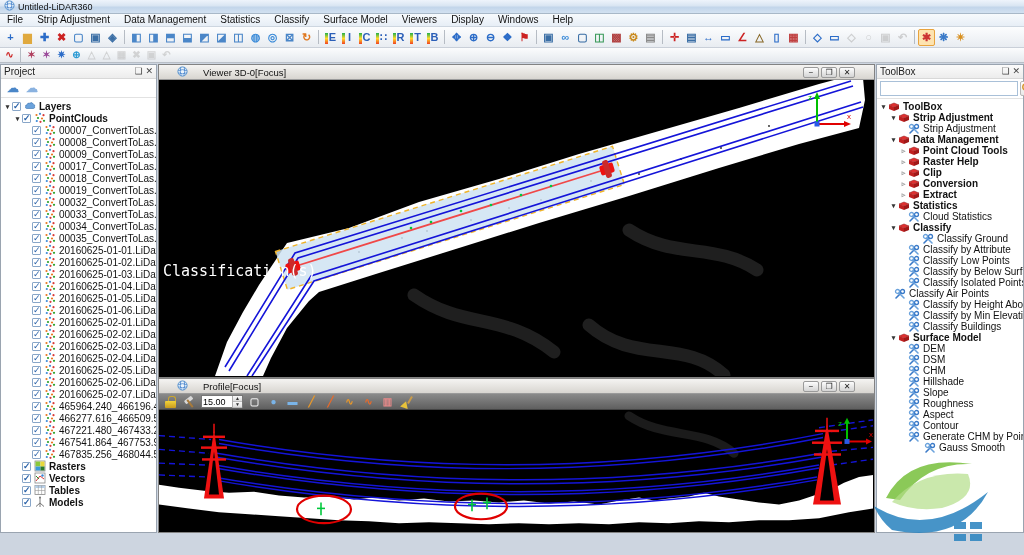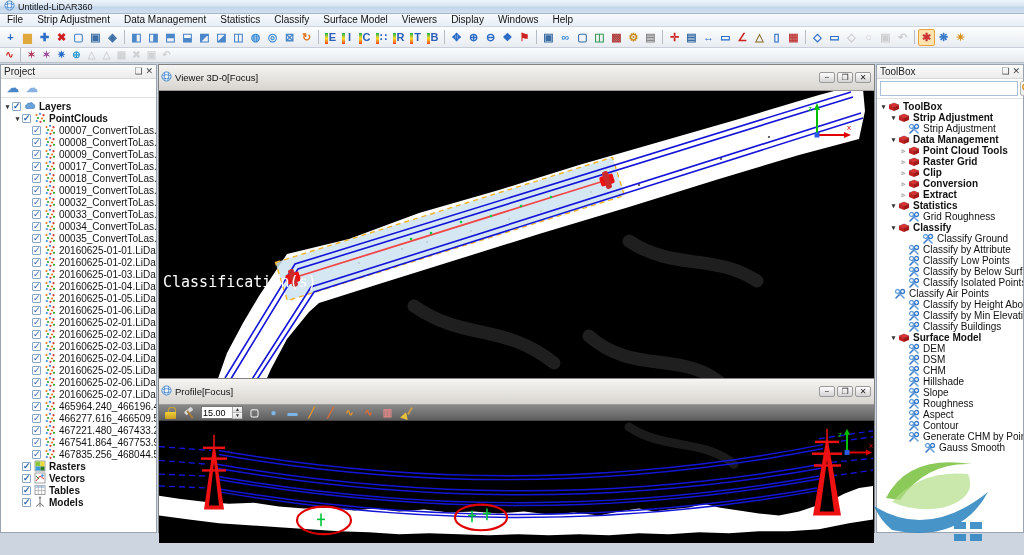--- a/index.html
+++ b/index.html
@@ -37,21 +37,21 @@
 .cb{width:9px;height:9px;flex:none;border:1px solid #88a6c8;background:#fff;font-size:9px;line-height:7px;color:#2a62a8;text-align:center;margin-right:3px;border-radius:1px}
 .ticon{width:13px;height:12px;flex:none;margin-right:2px;display:flex;align-items:center}
 .tsearch-row{height:20px;display:flex;align-items:center;gap:2px;padding:2px 3px;border-bottom:1px solid #e2e2e2}
 .tsearch{flex:1;height:15px;border:1px solid #a9c0d8;font-size:10px;padding:0 2px}
 .sbtn{width:18px;height:15px;border:1px solid #b8b8b8;background:linear-gradient(#fff,#e8e8e8);display:flex;align-items:center;justify-content:center;border-radius:2px}
 
 #center{position:absolute;left:158px;top:64px;width:717px;height:469px;background:#6f6f6f}
 .mdi{position:absolute;left:0;width:717px;border:1px solid #828282;background:#000}
 #viewer3d{top:0;height:314px}
 #profilewin{top:314px;height:155px}
-.mdi-title{height:26px;background:linear-gradient(#f5f4f2,#d8d5d0);display:flex;align-items:center;font-size:9.5px;color:#111;padding:0 2px;gap:3px;border-bottom:1px solid #9a9a9a}
+.mdi-title{height:15px;background:linear-gradient(#f5f4f2,#d8d5d0);display:flex;align-items:center;font-size:9.5px;color:#111;padding:0 18px;gap:15px;border-bottom:1px solid #9a9a9a}
 .win-btns{margin-left:auto;display:flex;gap:2px;padding-right:1px}
 .wbtn{width:16px;height:11px;border:1px solid #9a9a9a;background:linear-gradient(#fdfdfd,#d4d4d4);font-size:8px;line-height:9px;text-align:center;border-radius:2px;color:#222}
 .mdi-content{position:relative;background:#000;overflow:hidden}
 #viewer3d .mdi-content{height:296px}
 #profilewin .mdi-content{height:122px}
 .scene{position:absolute;left:0;top:0;width:100%;height:100%}
 
 .ptoolbar{height:16px;background:linear-gradient(#8a8a8a,#5f5f5f);display:flex;align-items:center;gap:4px;padding-left:4px;border-bottom:1px solid #444}
 .ptoolbar .tbtn{width:15px;height:14px;font-size:10px}
 .plock{width:11px;height:12px;position:relative}
@@ -1193,21 +1193,21 @@
         </div>
         <div class="trow b" style="padding-left: 22px;">
           <span class="exp c">▹</span>
           <span class="ticon">
             <svg width="12" height="12" viewBox="0 0 12 12">
               <path d="M1 4 L6 2 L11 4 L6 6 Z" fill="#e03030" stroke="#8a1a1a" stroke-width="0.5"></path>
               <path d="M1 4 L1 8 L6 10 L6 6 Z" fill="#c02020"></path>
               <path d="M11 4 L11 8 L6 10 L6 6 Z" fill="#a01818"></path>
             </svg>
           </span>
-          <span>Raster Grid</span>
+          <span>Raster Help</span>
         </div>
         <div class="trow b" style="padding-left: 22px;">
           <span class="exp c">▹</span>
           <span class="ticon">
             <svg width="12" height="12" viewBox="0 0 12 12">
               <path d="M1 4 L6 2 L11 4 L6 6 Z" fill="#e03030" stroke="#8a1a1a" stroke-width="0.5"></path>
               <path d="M1 4 L1 8 L6 10 L6 6 Z" fill="#c02020"></path>
               <path d="M11 4 L11 8 L6 10 L6 6 Z" fill="#a01818"></path>
             </svg>
           </span>
@@ -1249,21 +1249,21 @@
         <div class="trow" style="padding-left: 22px;">
           <span class="exp"></span>
           <span class="ticon">
             <svg width="12" height="12" viewBox="0 0 12 12">
               <path d="M2 10 L7 5" stroke="#3a7ac8" stroke-width="1.6" stroke-linecap="round"></path>
               <circle cx="8.5" cy="3.5" r="2" fill="none" stroke="#3a7ac8" stroke-width="1.3"></circle>
               <path d="M10 10 L5 5" stroke="#6aa2dc" stroke-width="1.6" stroke-linecap="round"></path>
               <circle cx="3.5" cy="3.5" r="2" fill="none" stroke="#6aa2dc" stroke-width="1.3"></circle>
             </svg>
           </span>
-          <span>Grid Roughness</span>
+          <span>Cloud Statistics</span>
         </div>
         <div class="trow b" style="padding-left: 12px;">
           <span class="exp">▾</span>
           <span class="ticon">
             <svg width="12" height="12" viewBox="0 0 12 12">
               <path d="M1 4 L6 2 L11 4 L6 6 Z" fill="#e03030" stroke="#8a1a1a" stroke-width="0.5"></path>
               <path d="M1 4 L1 8 L6 10 L6 6 Z" fill="#c02020"></path>
               <path d="M11 4 L11 8 L6 10 L6 6 Z" fill="#a01818"></path>
             </svg>
           </span>

